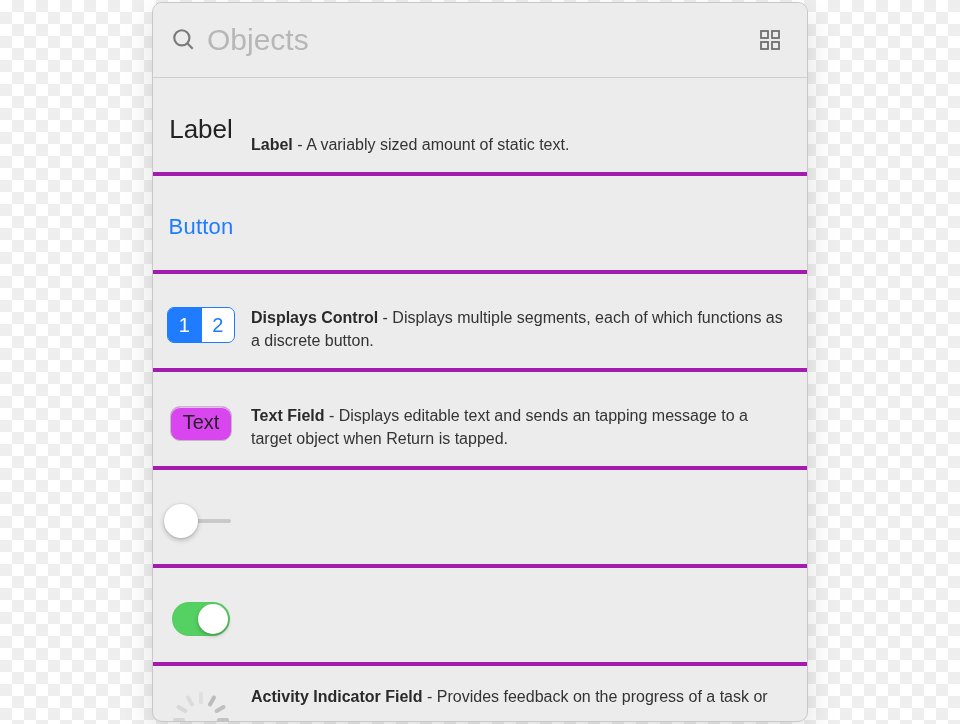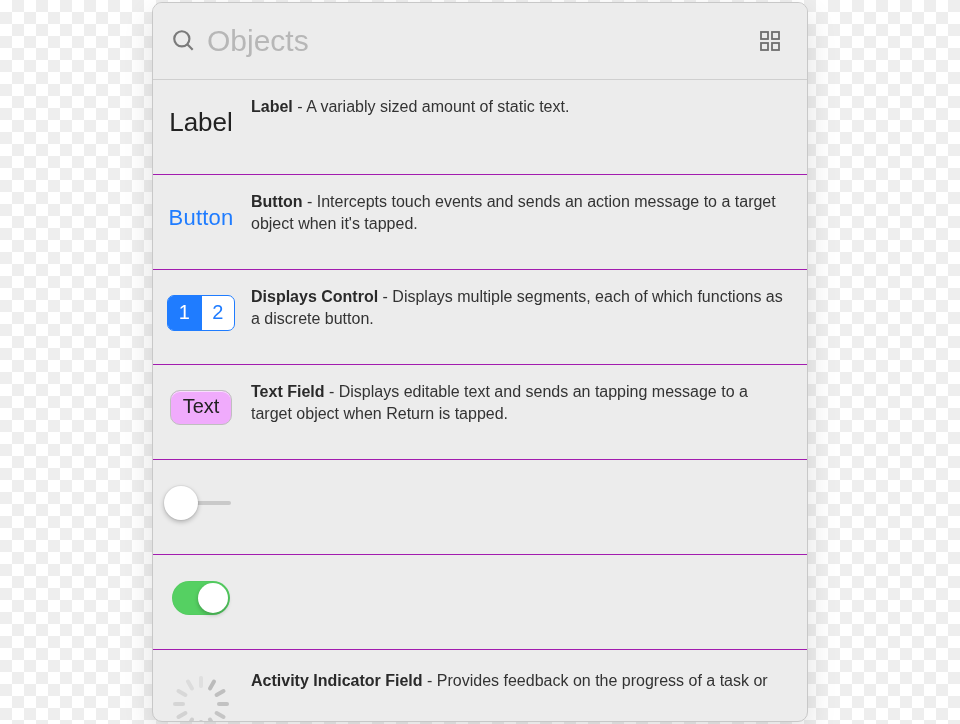--- a/index.html
+++ b/index.html
@@ -70,25 +70,25 @@
     align-items: center;
     justify-content: center;
     flex: 0 0 auto;
   }
   .list {
     flex: 1 1 auto;
     overflow: hidden;
   }
   .row {
     display: flex;
-    align-items: flex-start;
+    align-items: flex-end;
     gap: 14px;
     padding: 16px 20px 16px 12px;
     min-height: 62px;
-    border-bottom: 1px solid #a21caf;
+    border-bottom: 4px solid #a21caf;
   }
   .row:last-child { border-bottom: none; }
   .thumb {
     width: 72px;
     height: 54px;
     display: flex;
     align-items: center;
     justify-content: center;
     flex: 0 0 auto;
   }
@@ -114,21 +114,21 @@
   .seg .s { flex: 1; display:flex; align-items:center; justify-content:center; font-size:20px; font-weight:400; }
   .seg .s.on { background:#1f7cff; color:#fff; }
   .seg .s.off { background:#fff; color:#1f7cff; border-left:1px solid #1f7cff; }
 
   .textbox {
     padding: 4px 12px 6px 12px;
     border: 1px solid #bfbfbf;
     border-radius: 10px;
     font-size: 20px;
     color: #222;
-    background: #f0abfc;
+    background: #d946ef;
     box-shadow: 0 1px 0 rgba(255,255,255,.6) inset;
   }
 
   .slider {
     position: relative; width: 64px; height: 34px;
   }
   .slider .track {
     position:absolute; left:2px; right:2px; top:50%; height:4px; transform:translateY(-50%);
     background:#c9c9c9; border-radius:3px;
   }
@@ -201,23 +201,20 @@
         </div>
         <div class="desc">
           <span class="title">Label</span><span class="dash"> - </span><span>A variably sized amount of static text.</span>
         </div>
       </div>
 
       <div class="row">
         <div class="thumb">
           <span class="th-button">Button</span>
         </div>
-        <div class="desc">
-          <span class="title">Button</span><span class="dash"> - </span><span>Intercepts touch events and sends an action message to a target object when it's tapped.</span>
-        </div>
       </div>
 
       <div class="row">
         <div class="thumb">
           <div class="seg">
             <div class="s on">1</div>
             <div class="s off">2</div>
           </div>
         </div>
         <div class="desc">

